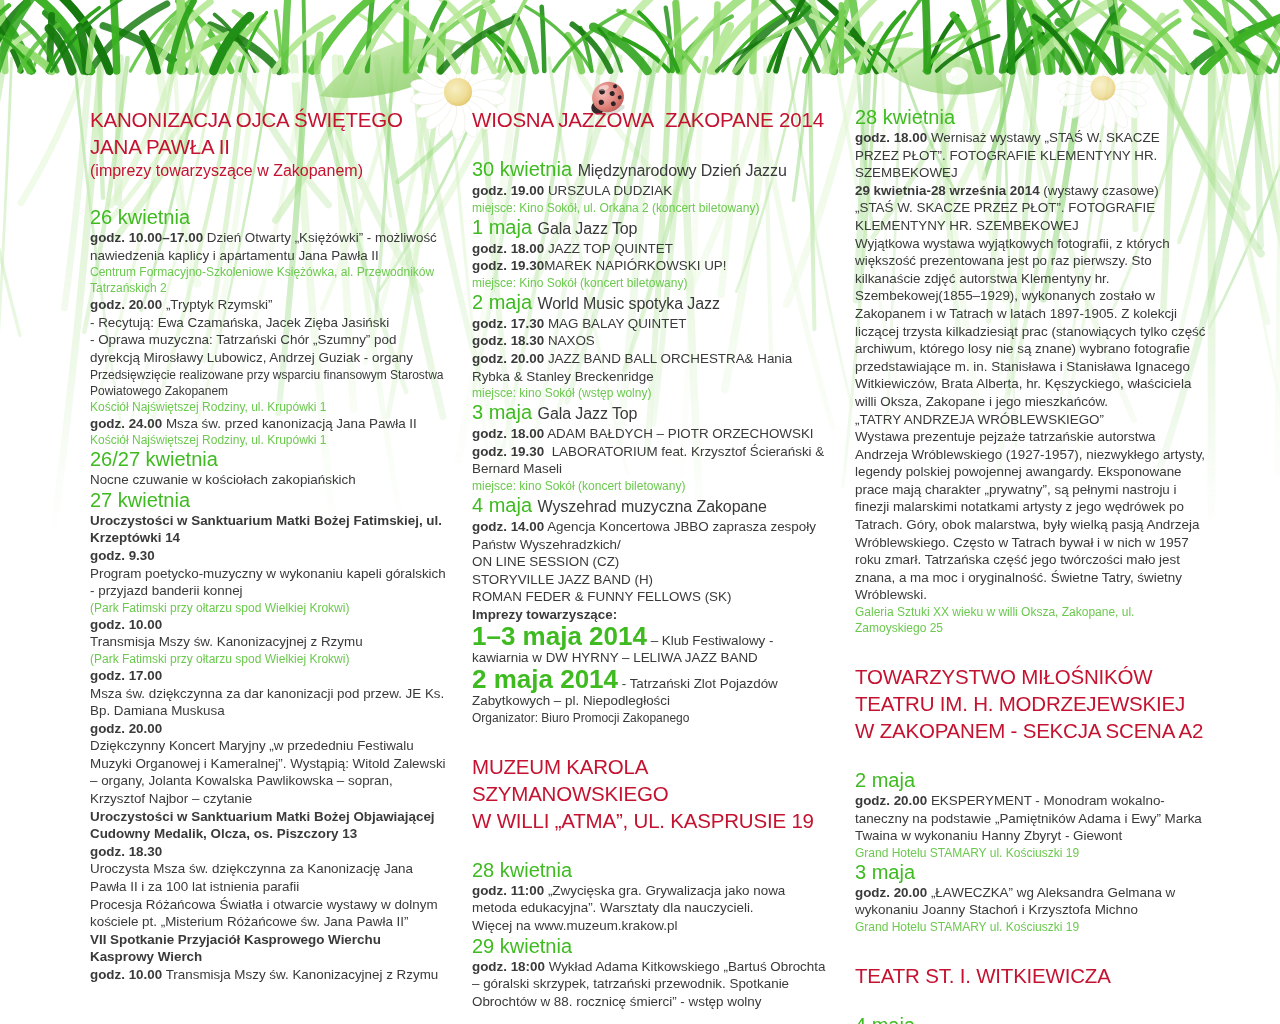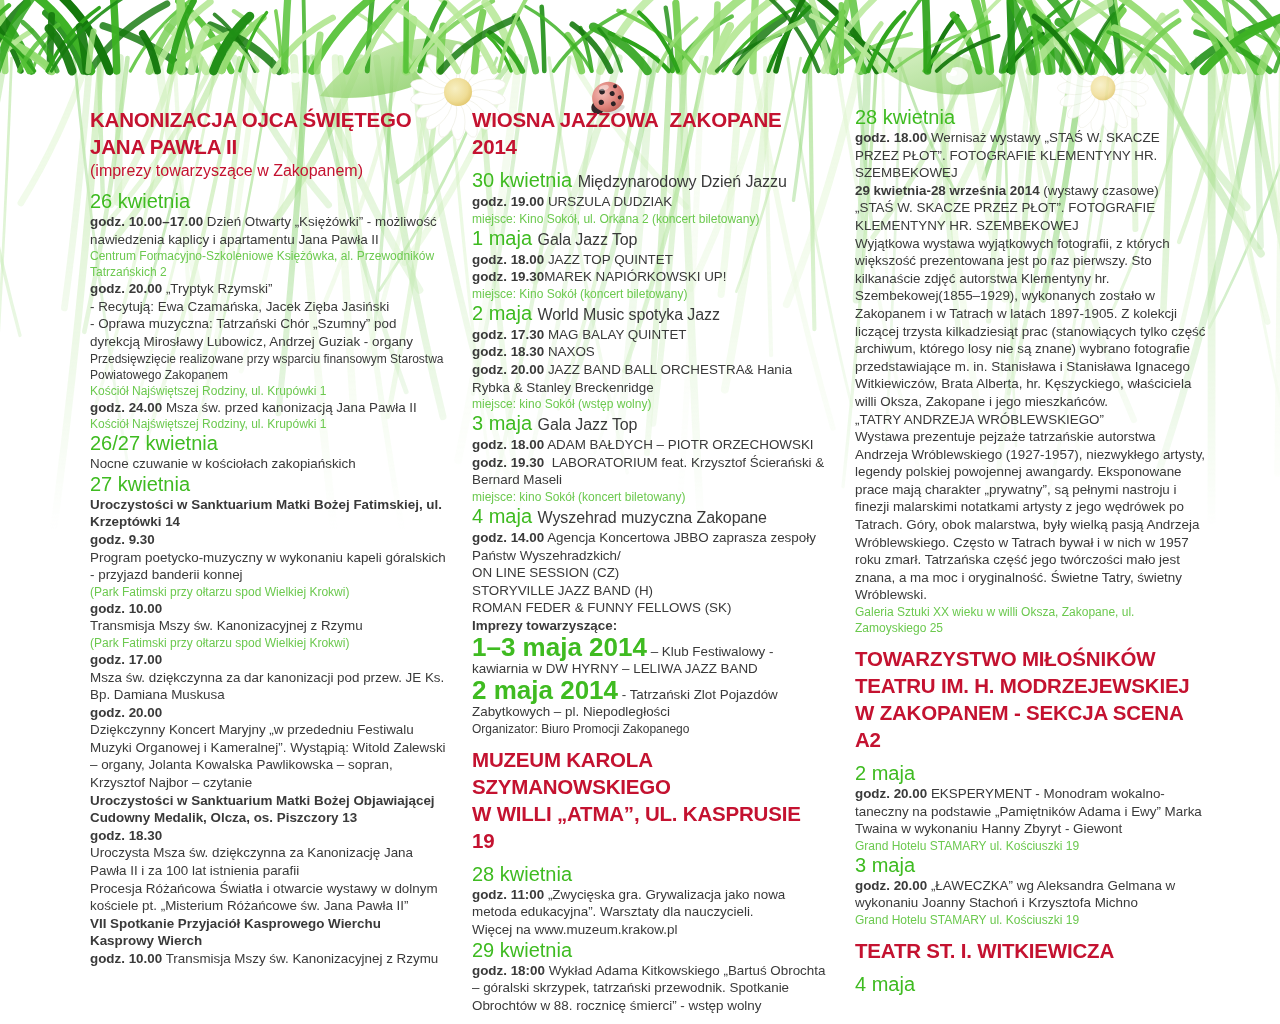--- a/index.html
+++ b/index.html
@@ -11,35 +11,35 @@
   :root{
     --red:#c41230;--green:#3fbb21;--green-lt:#6cc94f;--ink:#3a3a3a;
   }
   .banner{position:absolute;left:0;top:0;width:1280px;height:560px;z-index:0;pointer-events:none}
   .col{position:absolute;top:106px;z-index:2}
   .col p{margin:0}
   #col1{left:90px;width:358px}
   #col2{left:472px;width:356px}
   #col3{left:855px;width:352px}
 
-  .h-red{font-size:20.5px;line-height:27px;font-weight:700;color:var(--red);letter-spacing:-0.2px}
+  .h-red{font-size:20.5px;line-height:27px;font-weight:400;color:var(--red);letter-spacing:-0.2px}
   .h-red-sub{font-size:16px;line-height:21px;font-weight:400;color:var(--red);margin-top:2px}
   .date{font-size:20px;line-height:23px;font-weight:400;color:var(--green);margin-top:22px;margin-bottom:3px}
   .date .dsub{font-size:16px;color:var(--ink);letter-spacing:-0.1px}
-  .date.first{margin-top:9px}
+  .date.first{margin-top:25px}
   .big-date{font-size:26px;line-height:24px;font-weight:700;color:var(--green)}
   .body{font-size:13.4px;line-height:17.6px;color:var(--ink)}
   .b{font-weight:700}
   .bold{font-weight:700}
   .venue{font-size:12px;line-height:16px;color:var(--green-lt)}
   .note{font-size:12px;line-height:16px;color:var(--ink)}
   .entry{margin-top:12px}
   .gap6{margin-top:6px}
   .gap14{margin-top:14px}
-  .h-red.mt{margin-top:9px}
+  .h-red.mt{margin-top:27px}
   .side-entry{margin-top:13px}
 </style>
 </head>
 <body>
 
 <div class="banner">
   <svg width="1280" height="560" viewBox="0 0 1280 560" xmlns="http://www.w3.org/2000/svg">
     <defs>
       <linearGradient id="reflGrad" x1="0" y1="58" x2="0" y2="530" gradientUnits="userSpaceOnUse">
         <stop offset="0" stop-color="#ffffff"></stop>

